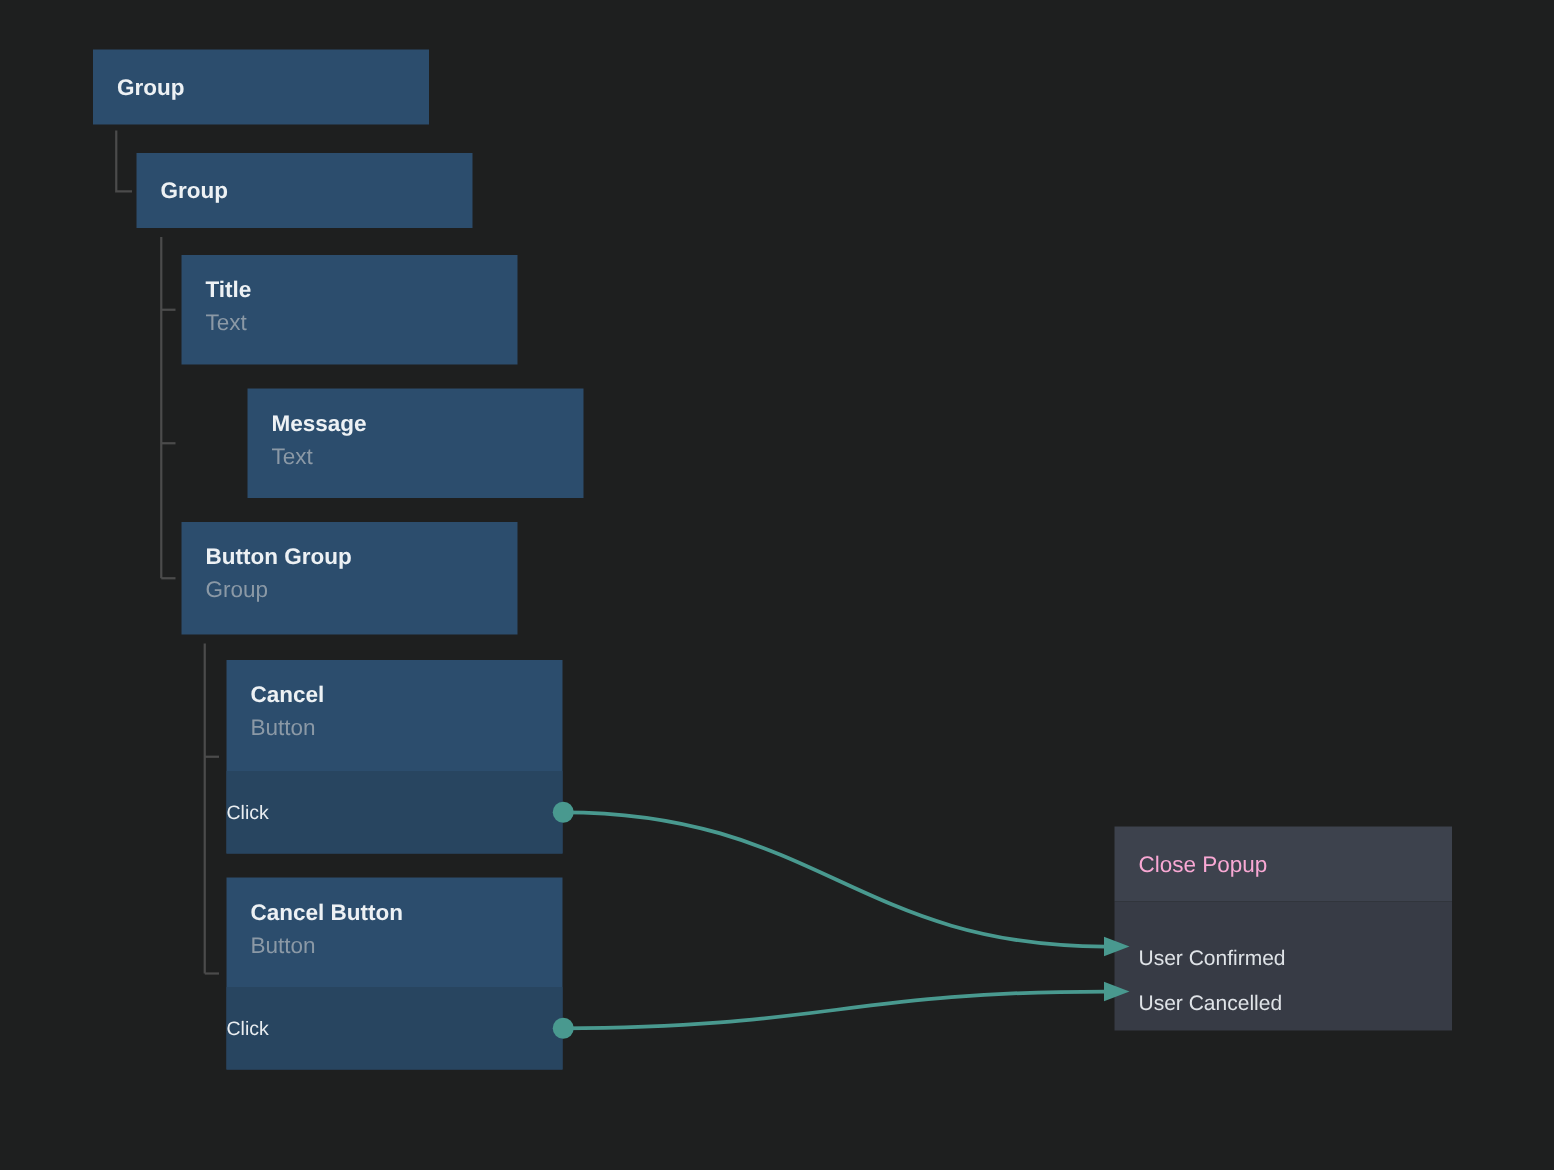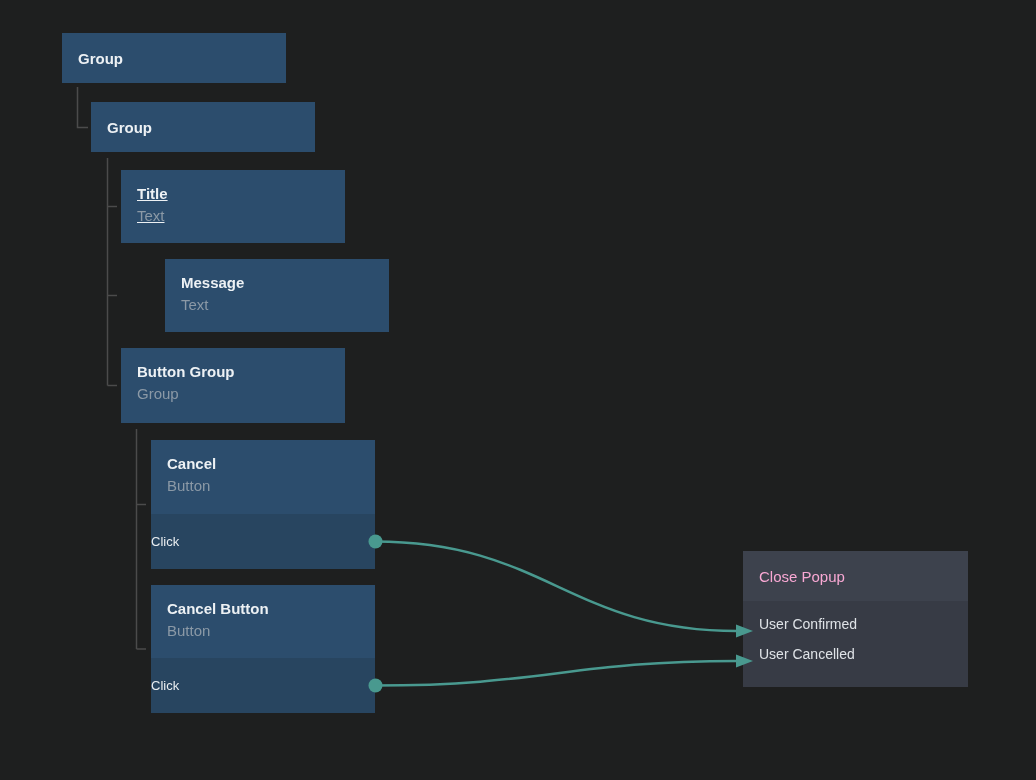--- a/index.html
+++ b/index.html
@@ -31,21 +31,21 @@
     font-size:13px;color:#e9edf0;
   }
   .action{position:absolute;left:743px;top:551px;width:225px;}
   .action-header{
     height:50px;background:#3d424d;
     display:flex;align-items:center;padding:0 16px;
     font-size:15px;color:#f9a8d4;
   }
   .action-body{background:#373b45;padding:15px 0 11px 0;}
   .action-row{
-    height:30px;display:flex;align-items:flex-start;
+    height:30px;display:flex;align-items:flex-end;
     padding:0 16px;font-size:14px;color:#dfe3e7;
   }
 </style>
 </head>
 <body>
 
 <svg class="layer" width="1036" height="780">
   <g stroke="#4b4b4b" stroke-width="1.5" fill="none">
     <path d="M77.5 87 L77.5 127.5 L88 127.5"></path>
     <path d="M107.5 158 L107.5 385.5"></path>
@@ -59,21 +59,21 @@
 </svg>
 
 <div class="node single" style="left:62px;top:33px;width:224px;height:50px;">
   <span>Group</span>
 </div>
 
 <div class="node single" style="left:91px;top:102px;width:224px;height:50px;">
   <span>Group</span>
 </div>
 
-<div class="node" style="left:121px;top:170px;width:224px;height:73px;text-decoration:underline;">
+<div class="node" style="left:121px;top:170px;width:224px;height:73px;">
   <div class="info">
     <div class="name">Title</div>
     <div class="type">Text</div>
   </div>
 </div>
 
 <div class="node" style="left:121px;top:259px;width:224px;height:73px;margin-left:44px;">
   <div class="info">
     <div class="name">Message</div>
     <div class="type">Text</div>

